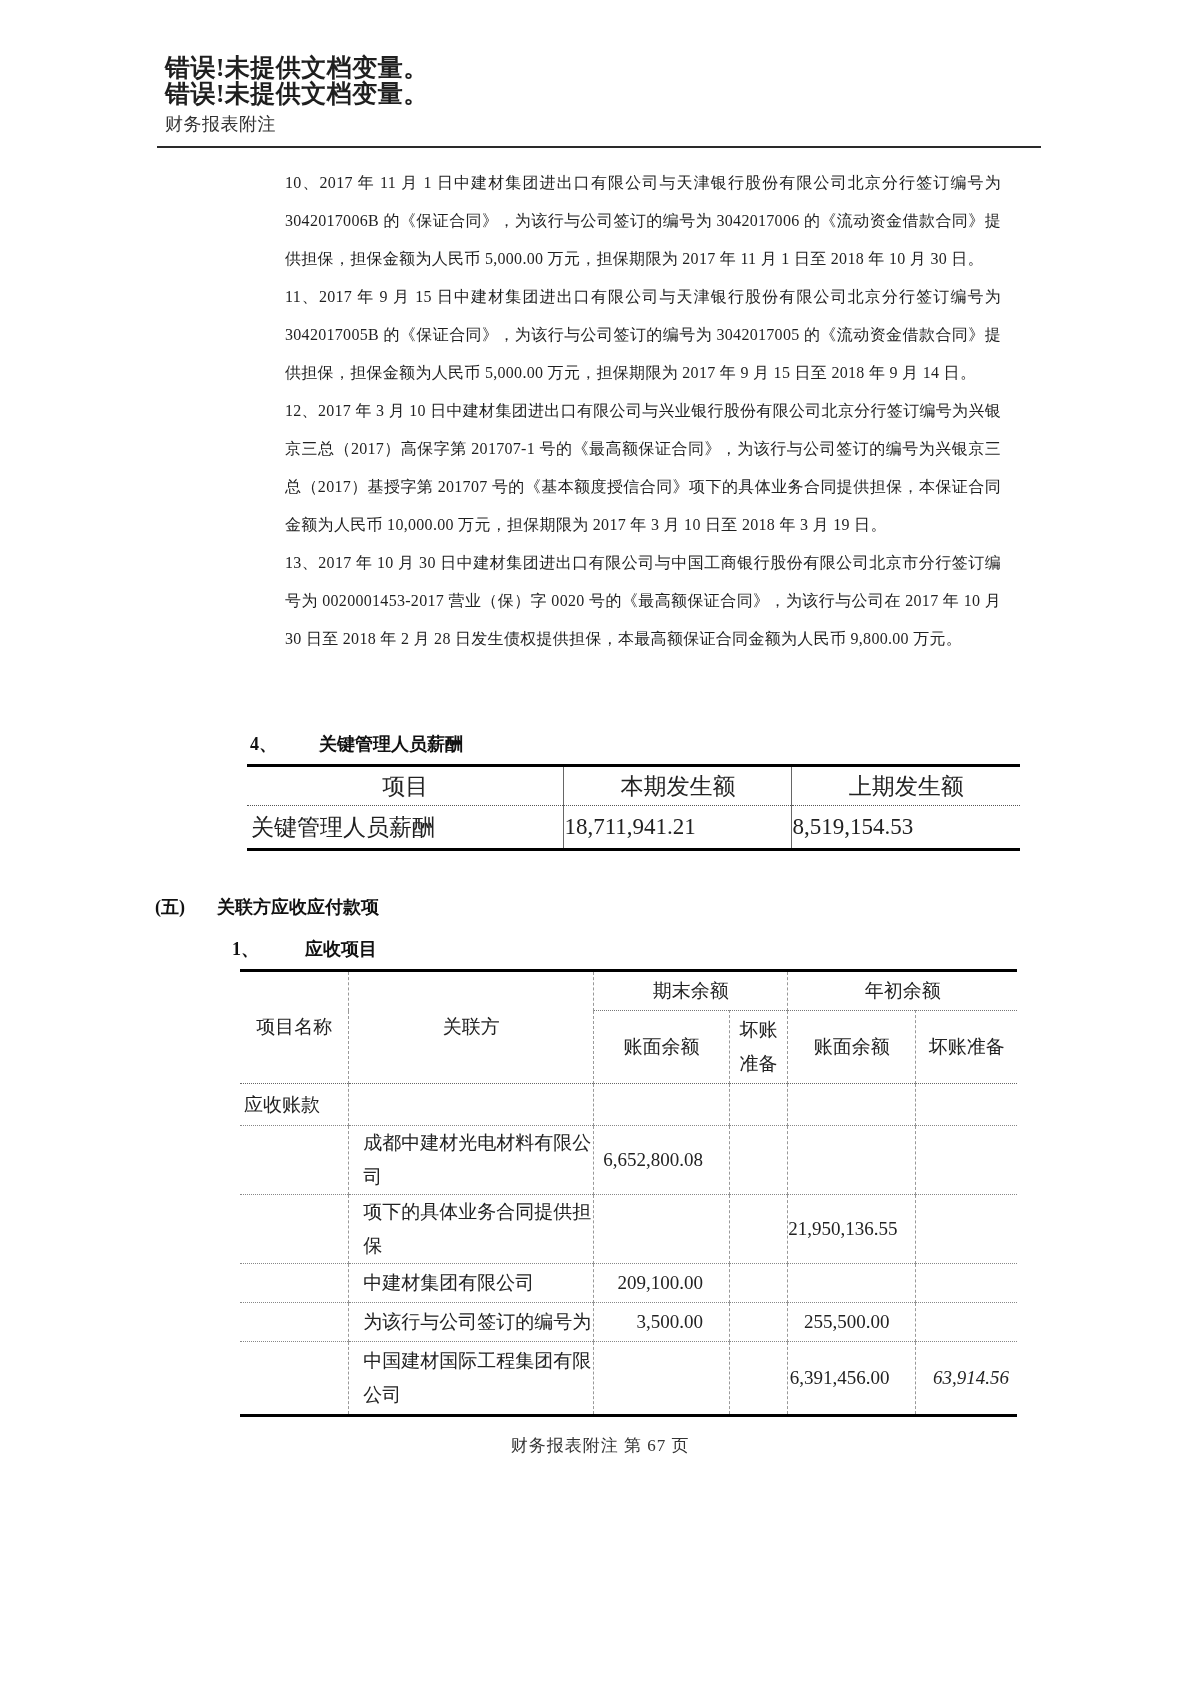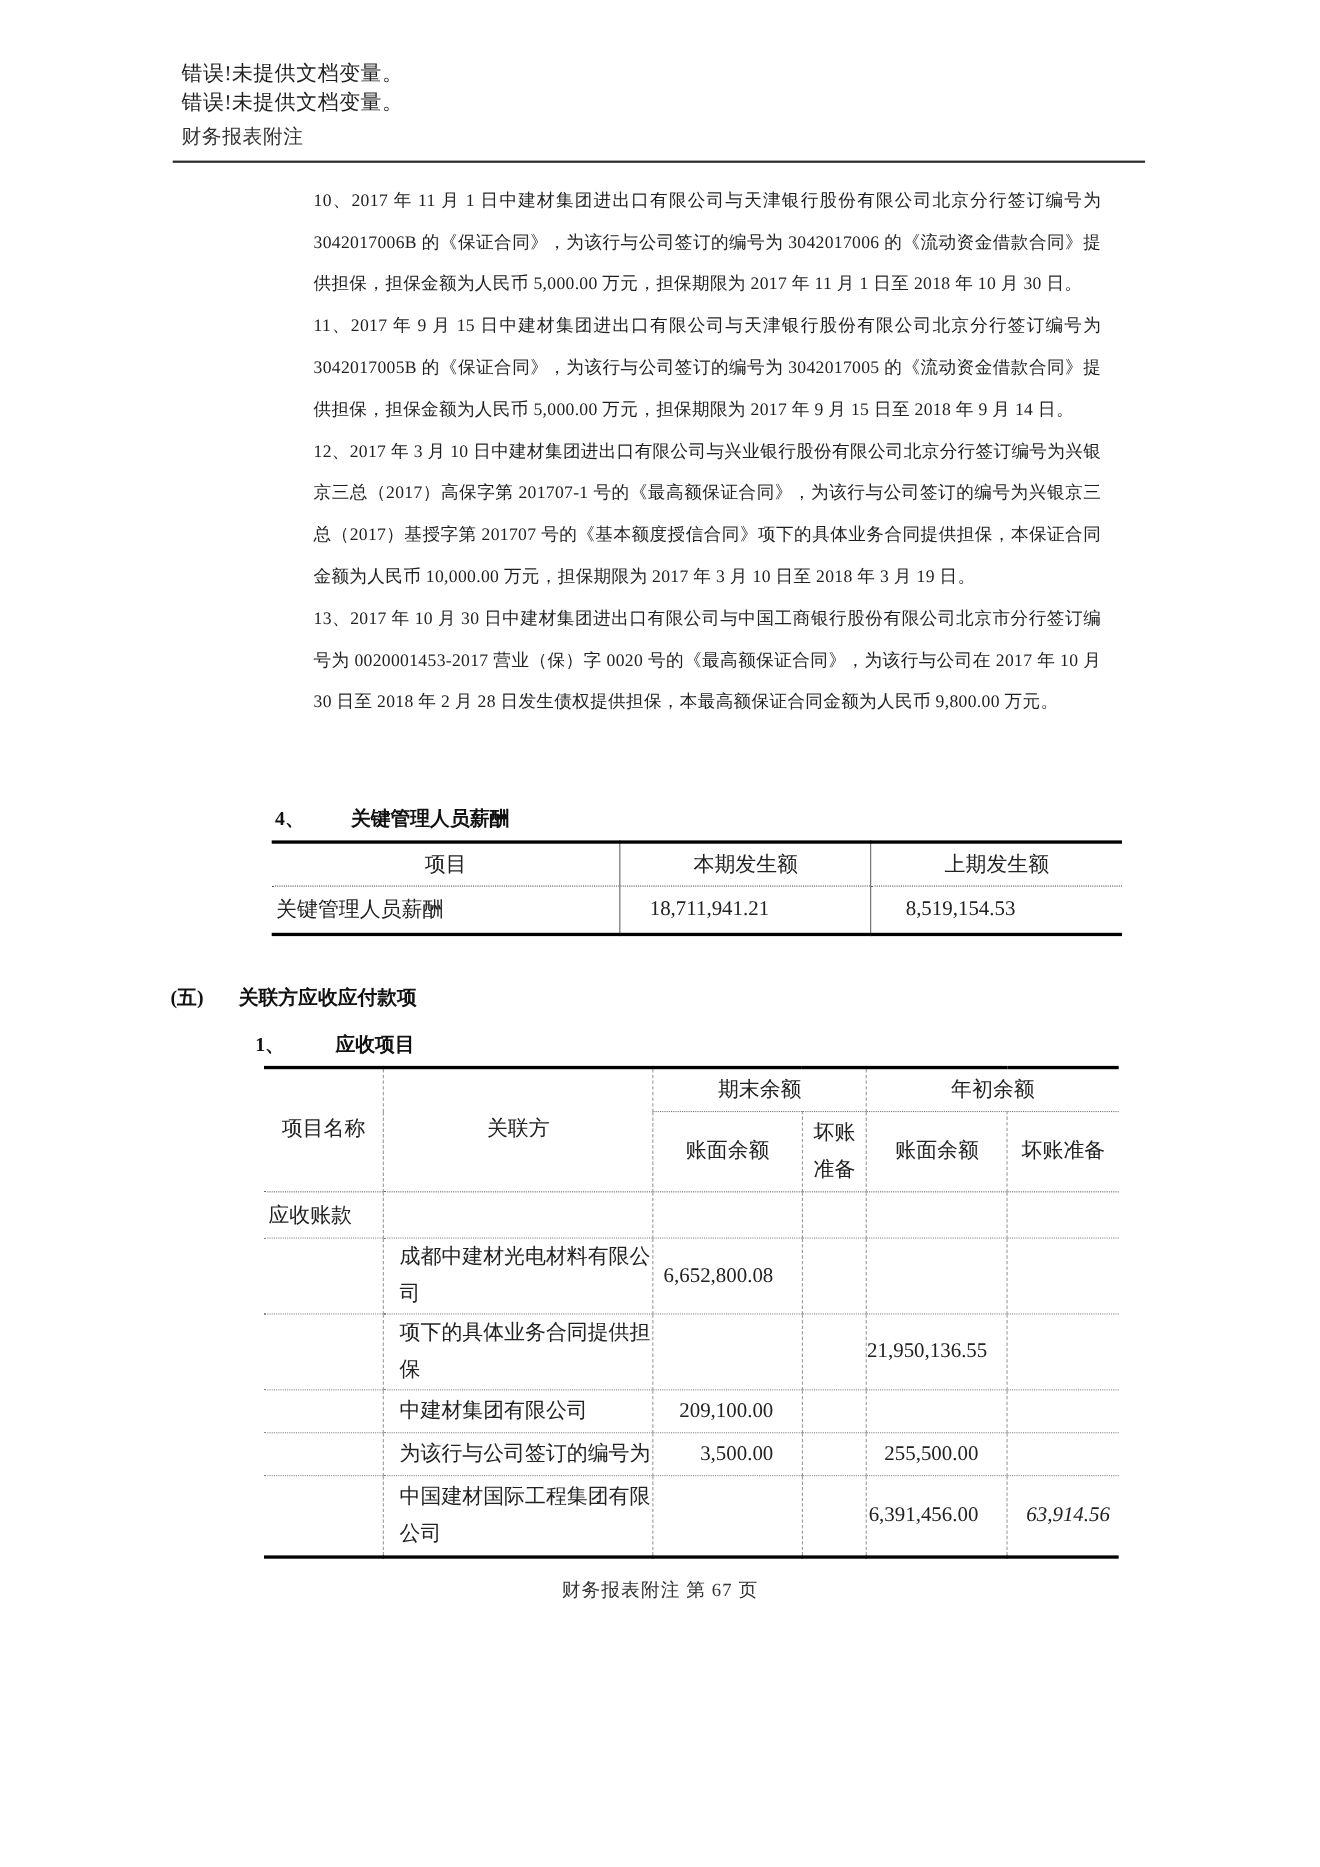--- a/index.html
+++ b/index.html
@@ -7,21 +7,21 @@
     position:relative;
     width:1200px;height:1697px;
     margin:0 auto;
     background:#ffffff;
     color:#1f1f1f;
     font-family:"Liberation Serif","DejaVu Serif",serif;
     overflow:hidden;
   }
   
   .hdr{margin:55px 0 0 165px;}
-  .hdr-line{font-size:19px;line-height:26px;font-weight:normal;letter-spacing:.5px;}
+  .hdr-line{font-size:25px;line-height:26px;font-weight:bold;letter-spacing:.5px;}
   .hdr-line.plain{font-weight:normal;font-size:18px;margin-top:4px;color:#333;}
   .hdr-rule{margin:9px 0 0 157px;width:884px;border-top:2px solid #2a2a2a;height:0;}
   
   .paras{margin:16px 0 0 285px;width:716px;}
   .paras p{
     margin:0;padding:0;
     font-size:16px;line-height:38px;
     text-align:justify;text-justify:inter-ideograph;
     letter-spacing:.3px;
   }
@@ -31,28 +31,28 @@
   .sec4-heading .num{display:inline-block;margin-right:42px;}
   .sec5-heading{margin:42px 0 0 155px;}
   .sec5-heading .num{display:inline-block;margin-right:32px;}
   .sub1-heading{margin:14px 0 0 232px;}
   .sub1-heading .num{display:inline-block;margin-right:46px;}
   
   table{border-collapse:collapse;table-layout:fixed;}
   .t1{
     margin:6px 0 0 247px;width:773px;
     border-top:3px solid #000;border-bottom:3px solid #000;
-    font-size:19px;color:#222;
+    font-size:23px;color:#222;
   }
   .t1 th{font-weight:normal;text-align:center;height:38px;padding:0;}
   .t1 thead tr{border-bottom:1px dotted #555;}
   .t1 td{height:42px;padding:0;}
   .t1 .v{border-left:1px solid #666;}
   .t1 .c-item{text-align:left;padding-left:4px;}
-  .t1 .c-num{text-align:center;padding-right:66px;}
+  .t1 .c-num{text-align:left;padding-right:66px;}
   
   .t2{
     margin:6px 0 0 240px;width:777px;
     border-top:3px solid #000;border-bottom:3px solid #000;
     font-size:19px;color:#222;
   }
   .t2 th{font-weight:normal;text-align:center;padding:0;line-height:1.8;}
   .t2 .grp{height:38px;border-bottom:1px dotted #777;}
   .t2 .sub{height:72px;}
   .t2 thead{border-bottom:1px dotted #666;}

